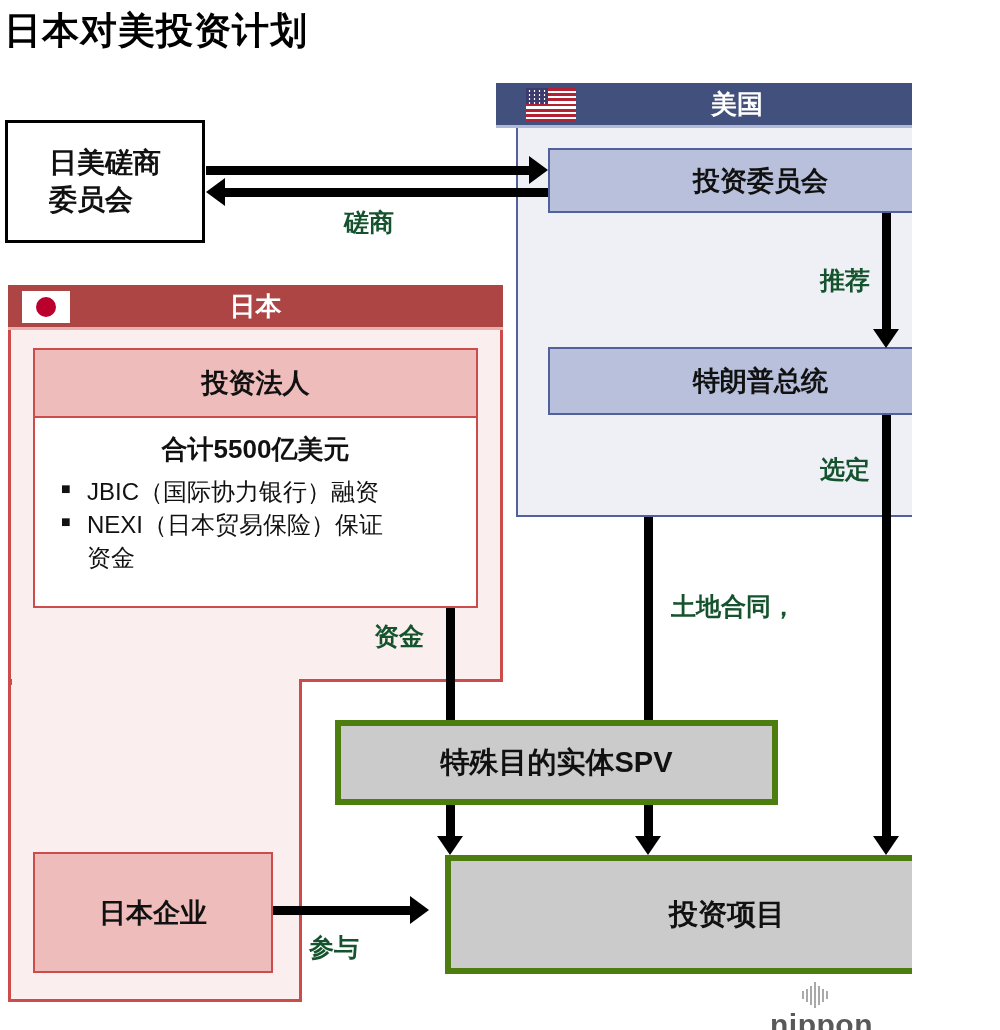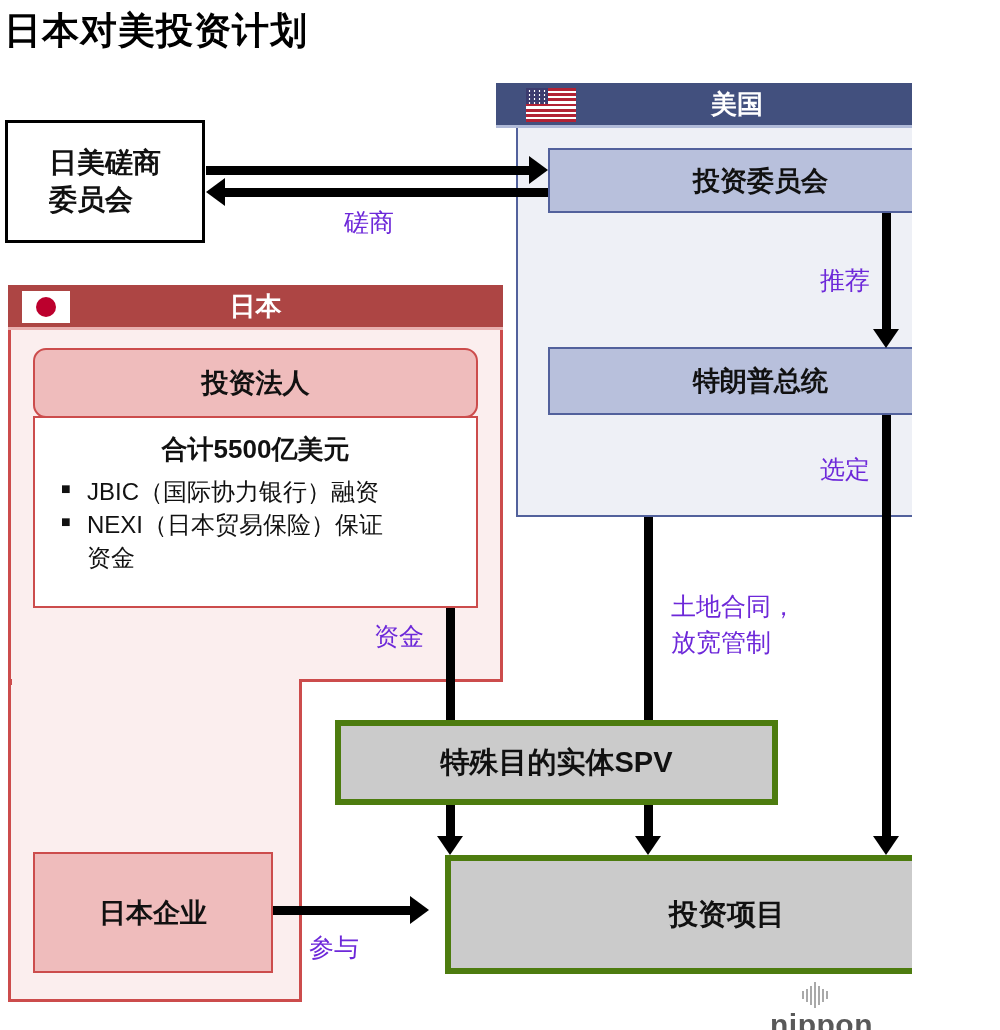--- a/index.html
+++ b/index.html
@@ -31,21 +31,21 @@
           border:3px solid var(--jp-border,#cc4c4c);box-sizing:border-box;}
   .jp-bottom{left:8px;top:682px;width:294px;height:320px;background:var(--jp-body,#fbeeee);
              border:3px solid var(--jp-border,#cc4c4c);box-sizing:border-box;}
   .jp-patch{left:12px;top:679px;width:287px;height:7px;background:var(--jp-body,#fbeeee);}
   .jp-header{left:8px;top:285px;width:495px;height:42px;background:var(--jp-header,#ad4544);
              border-bottom:3px solid #e9b0b0;display:flex;align-items:center;justify-content:center;}
   .jp-flag{left:22px;top:291px;width:48px;height:32px;background:#fff;display:flex;align-items:center;justify-content:center;}
   .jp-disc{width:20px;height:20px;border-radius:50%;background:var(--jp-flag-red,#bc002d);}
   .pink-box{background:var(--jp-box-fill,#efbcbc);border:2px solid var(--jp-border,#cc4c4c);
             display:flex;align-items:center;justify-content:center;font-size:27px;font-weight:800;box-sizing:border-box;}
-  .corp{left:33px;top:348px;width:445px;height:70px;border-radius:13px;}
+  .corp{left:33px;top:348px;width:445px;height:70px;}
   .corp-detail{left:33px;top:416px;width:445px;height:192px;background:#fff;
                border:2px solid var(--jp-border,#cc4c4c);box-sizing:border-box;}
   .total{text-align:center;font-size:26px;font-weight:800;margin-top:14px;}
   .bullets{margin-top:8px;padding-left:26px;}
   .bullet{display:flex;align-items:flex-start;}
   .bullet .mark{font-size:16px;width:26px;padding-top:5px;flex:none;}
   .bullet .btxt{font-size:24px;line-height:1.38;width:308px;}
   .company{left:33px;top:852px;width:240px;height:121px;}
   
   .gray-box{background:var(--gray-fill,#cbcbcb);border:6px solid #4d7c0f;display:flex;align-items:center;
@@ -53,21 +53,21 @@
   .spv{left:335px;top:720px;width:443px;height:85px;}
   .project{left:445px;top:855px;width:564px;height:119px;font-family:Liberation Mono, monospace;}
   
   .hline{height:9px;background:var(--arrow-black,#000);}
   .vline{width:9px;background:var(--arrow-black,#000);}
   .ah{width:0;height:0;}
   .ah-right{border-top:14px solid transparent;border-bottom:14px solid transparent;border-left:19px solid var(--arrow-black,#000);}
   .ah-left{border-top:14px solid transparent;border-bottom:14px solid transparent;border-right:19px solid var(--arrow-black,#000);}
   .ah-down{border-left:13px solid transparent;border-right:13px solid transparent;border-top:19px solid var(--arrow-black,#000);}
   
-  .elabel{font-size:25px;font-weight:400;color:#6d28d9;}
+  .elabel{font-size:25px;font-weight:700;color:#14532d;}
   .lab-consult{left:344px;top:206px;}
   .lab-recommend{left:790px;top:264px;width:80px;text-align:right;}
   .lab-select{left:790px;top:453px;width:80px;text-align:right;}
   .lab-funds{left:344px;top:620px;width:80px;text-align:right;}
   .lab-land{left:671px;top:589px;line-height:1.42;}
   .lab-participate{left:309px;top:931px;}
   
   .logo{left:770px;top:982px;display:flex;align-items:center;flex-direction:column;}
   .wave{display:flex;align-items:center;margin-right:10px;}
   .wave i{display:block;width:2px;margin-right:2px;background:#a9a9a9;}
@@ -159,21 +159,20 @@
 
   <div class="abs hline" style="left:273px;top:906px;width:139px;"></div>
   <div class="abs ah ah-right" style="left:410px;top:896px;"></div>
 
   <div class="abs elabel lab-consult">磋商</div>
   <div class="abs elabel lab-recommend">推荐</div>
   <div class="abs elabel lab-select">选定</div>
   <div class="abs elabel lab-funds">资金</div>
   <div class="abs elabel lab-land">
     <div>土地合同，</div>
-    <div>放宽管制</div>
   </div>
   <div class="abs elabel lab-participate">参与</div>
 
   <div class="abs logo">
     <span class="wave">
       <i style="height:8px;"></i>
         <i style="height:13px;"></i>
         <i style="height:19px;"></i>
         <i style="height:26px;"></i>
         <i style="height:19px;"></i>

